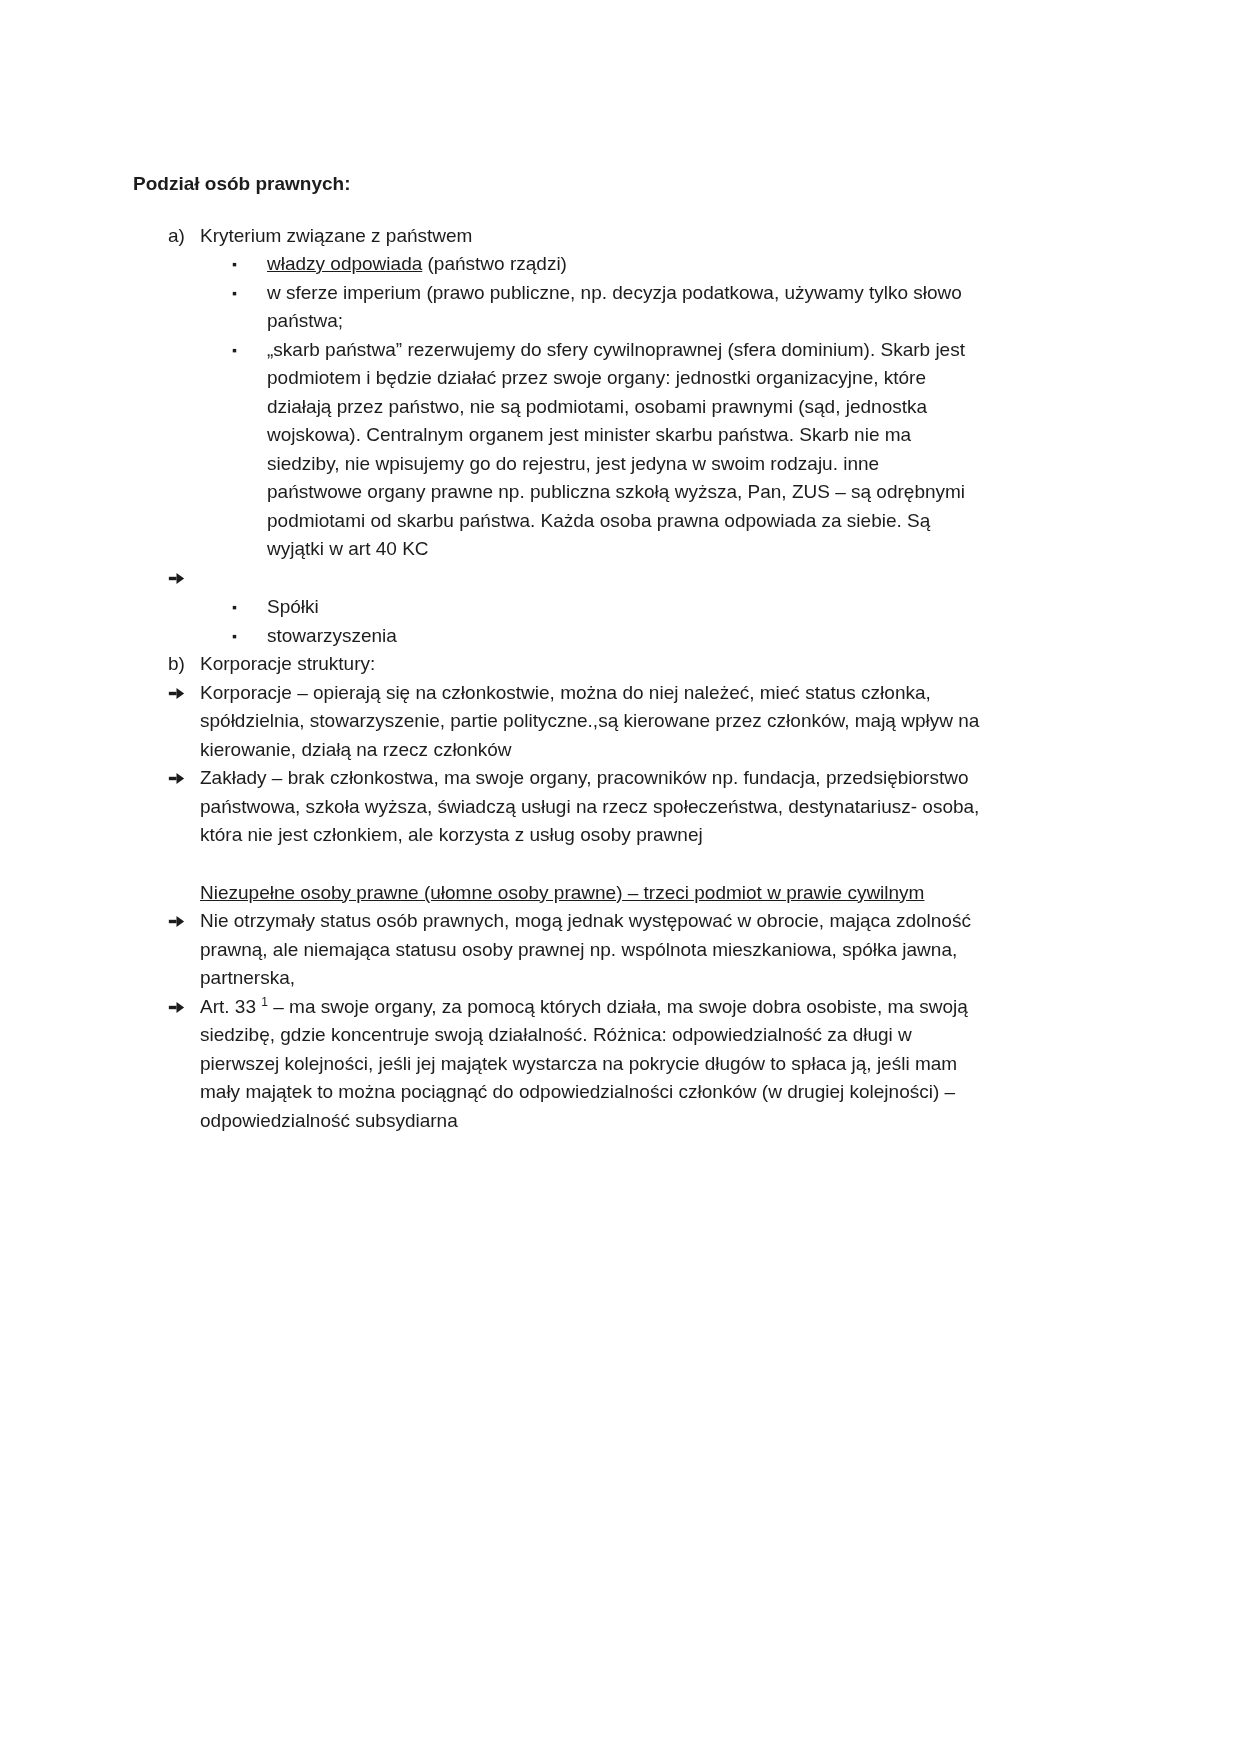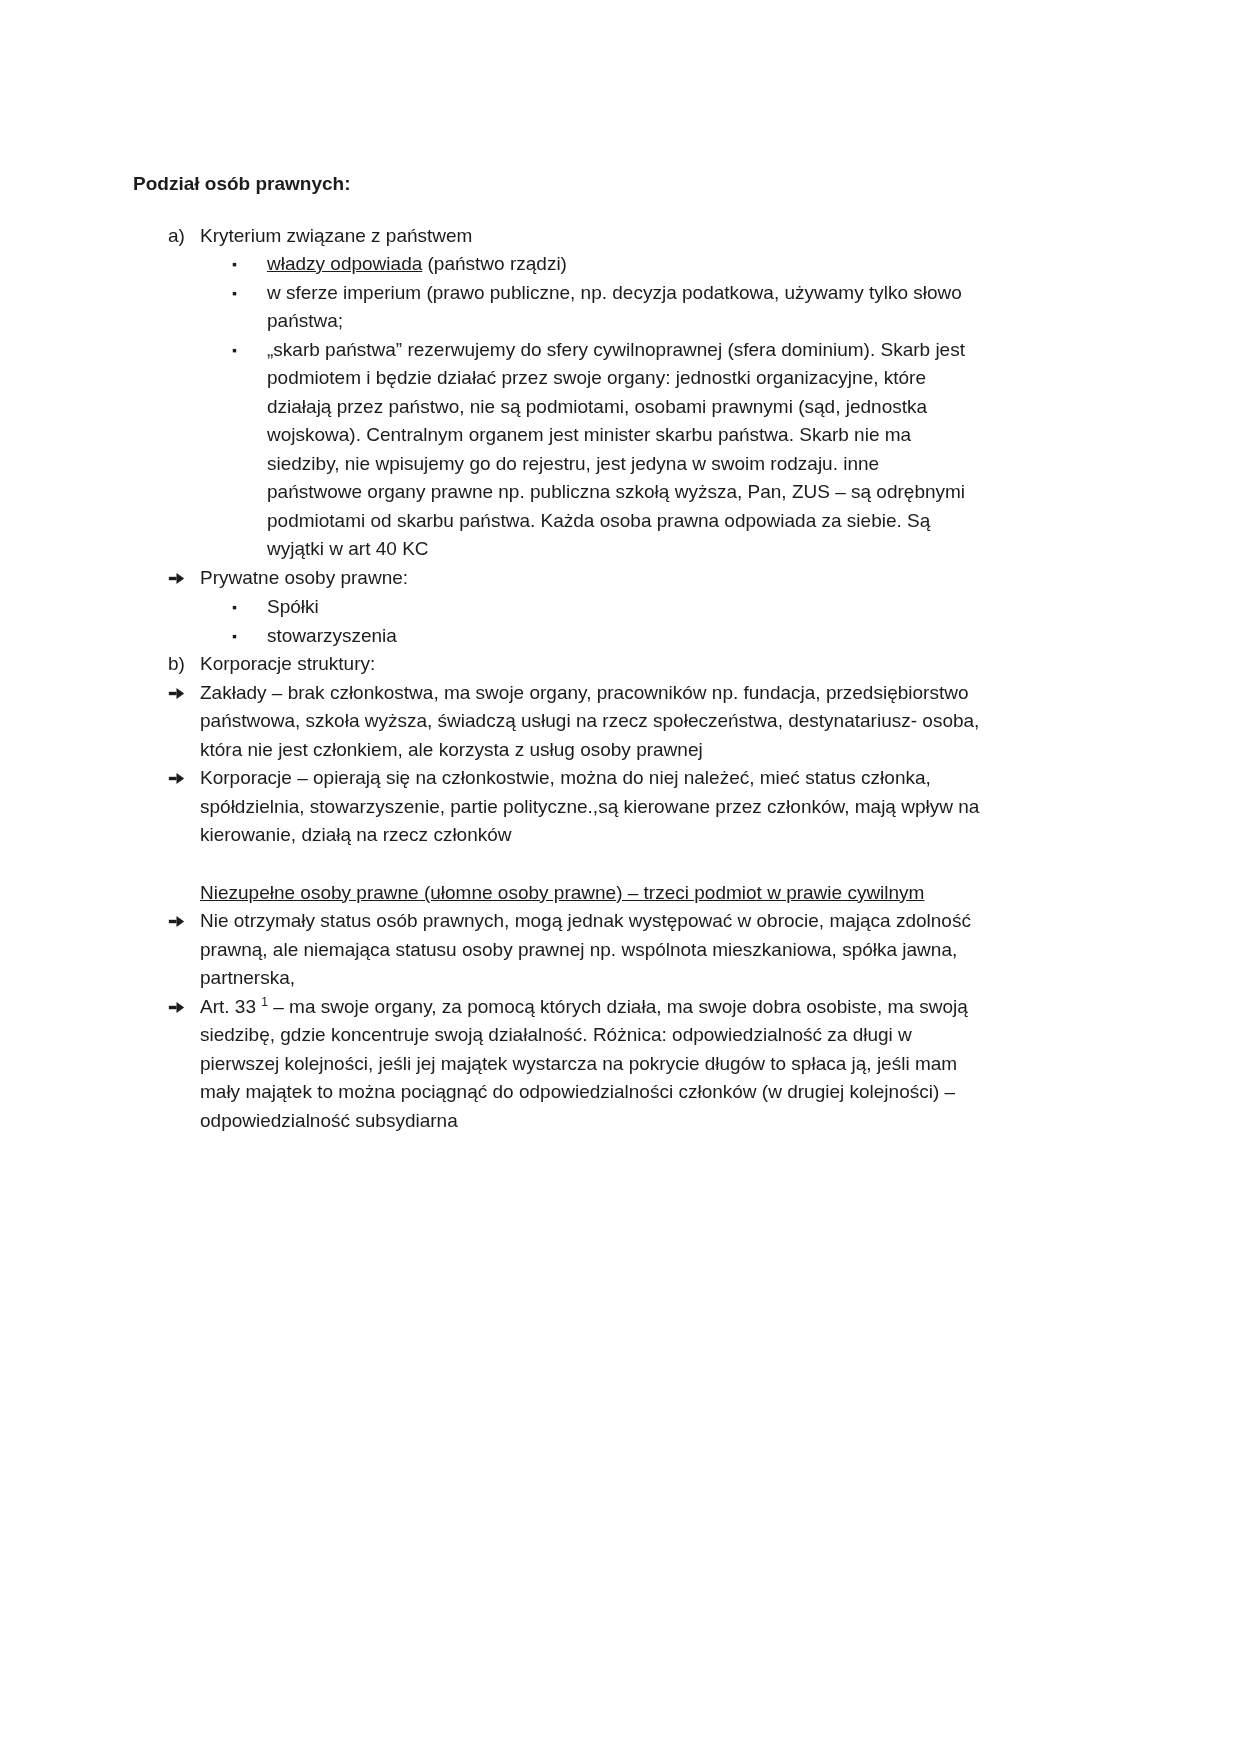--- a/index.html
+++ b/index.html
@@ -66,21 +66,20 @@
     <div class="row bullet">
       <span class="marker bullet-glyph">▪</span>
       <span class="text">„skarb państwa” rezerwujemy do sfery cywilnoprawnej (sfera dominium). Skarb jest podmiotem i będzie działać przez swoje organy: jednostki organizacyjne, które działają przez państwo, nie są podmiotami, osobami prawnymi (sąd, jednostka wojskowa). Centralnym organem jest minister skarbu państwa. Skarb nie ma siedziby, nie wpisujemy go do rejestru, jest jedyna w swoim rodzaju. inne państwowe organy prawne np. publiczna szkołą wyższa, Pan, ZUS – są odrębnymi podmiotami od skarbu państwa. Każda osoba prawna odpowiada za siebie. Są wyjątki w art 40 KC</span>
     </div>
 
     <div class="row lvl1">
       <span class="marker"><span class="arrow-icon"><svg viewBox="0 0 20 14" aria-hidden="true">
               <rect x="1" y="5" width="9" height="4" fill="#1c1c1c"></rect>
               <polygon points="10,0.5 19,7 10,13.5" fill="#1c1c1c"></polygon>
             </svg></span></span>
-      <span class="text">Prywatne osoby prawne:</span>
     </div>
 
     <div class="row bullet">
       <span class="marker bullet-glyph">▪</span>
       <span class="text">Spółki</span>
     </div>
 
     <div class="row bullet">
       <span class="marker bullet-glyph">▪</span>
       <span class="text">stowarzyszenia</span>
@@ -89,29 +88,29 @@
     <div class="row lvl1">
       <span class="marker">b)</span>
       <span class="text">Korporacje struktury:</span>
     </div>
 
     <div class="row lvl1">
       <span class="marker"><span class="arrow-icon"><svg viewBox="0 0 20 14" aria-hidden="true">
               <rect x="1" y="5" width="9" height="4" fill="#1c1c1c"></rect>
               <polygon points="10,0.5 19,7 10,13.5" fill="#1c1c1c"></polygon>
             </svg></span></span>
-      <span class="text">Zakłady – brak członkostwa, ma swoje organy, pracowników np. fundacja, przedsiębiorstwo państwowa, szkoła wyższa, świadczą usługi na rzecz społeczeństwa, destynatariusz- osoba, która nie jest członkiem, ale korzysta z usług osoby prawnej</span>
+      <span class="text">Korporacje – opierają się na członkostwie, można do niej należeć, mieć status członka, spółdzielnia, stowarzyszenie, partie polityczne.,są kierowane przez członków, mają wpływ na kierowanie, działą na rzecz członków</span>
     </div>
 
     <div class="row lvl1">
       <span class="marker"><span class="arrow-icon"><svg viewBox="0 0 20 14" aria-hidden="true">
               <rect x="1" y="5" width="9" height="4" fill="#1c1c1c"></rect>
               <polygon points="10,0.5 19,7 10,13.5" fill="#1c1c1c"></polygon>
             </svg></span></span>
-      <span class="text">Korporacje – opierają się na członkostwie, można do niej należeć, mieć status członka, spółdzielnia, stowarzyszenie, partie polityczne.,są kierowane przez członków, mają wpływ na kierowanie, działą na rzecz członków</span>
+      <span class="text">Zakłady – brak członkostwa, ma swoje organy, pracowników np. fundacja, przedsiębiorstwo państwowa, szkoła wyższa, świadczą usługi na rzecz społeczeństwa, destynatariusz- osoba, która nie jest członkiem, ale korzysta z usług osoby prawnej</span>
     </div>
 
     <div class="row lvl1 gap-before">
       <span class="marker"></span>
       <span class="text">Niezupełne osoby prawne (ułomne osoby prawne) – trzeci podmiot w prawie cywilnym</span>
     </div>
 
     <div class="row lvl1">
       <span class="marker"><span class="arrow-icon"><svg viewBox="0 0 20 14" aria-hidden="true">
               <rect x="1" y="5" width="9" height="4" fill="#1c1c1c"></rect>

